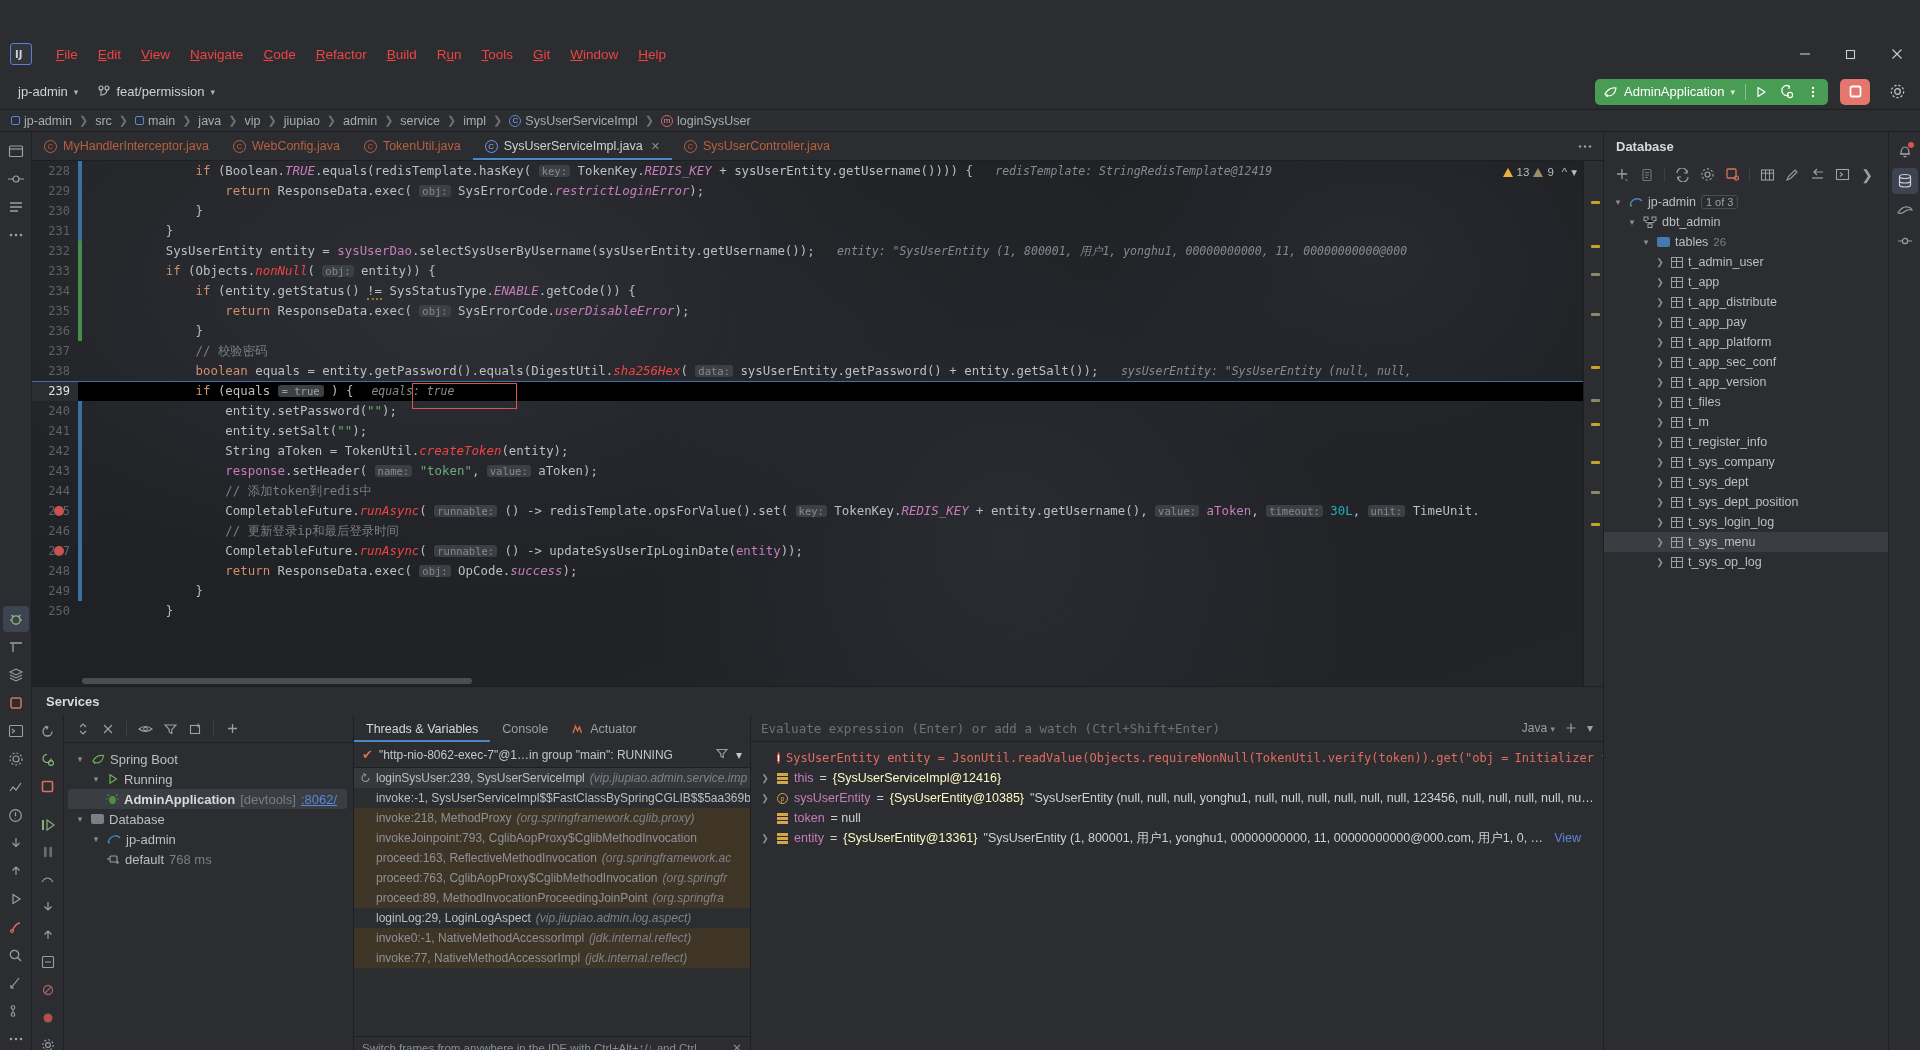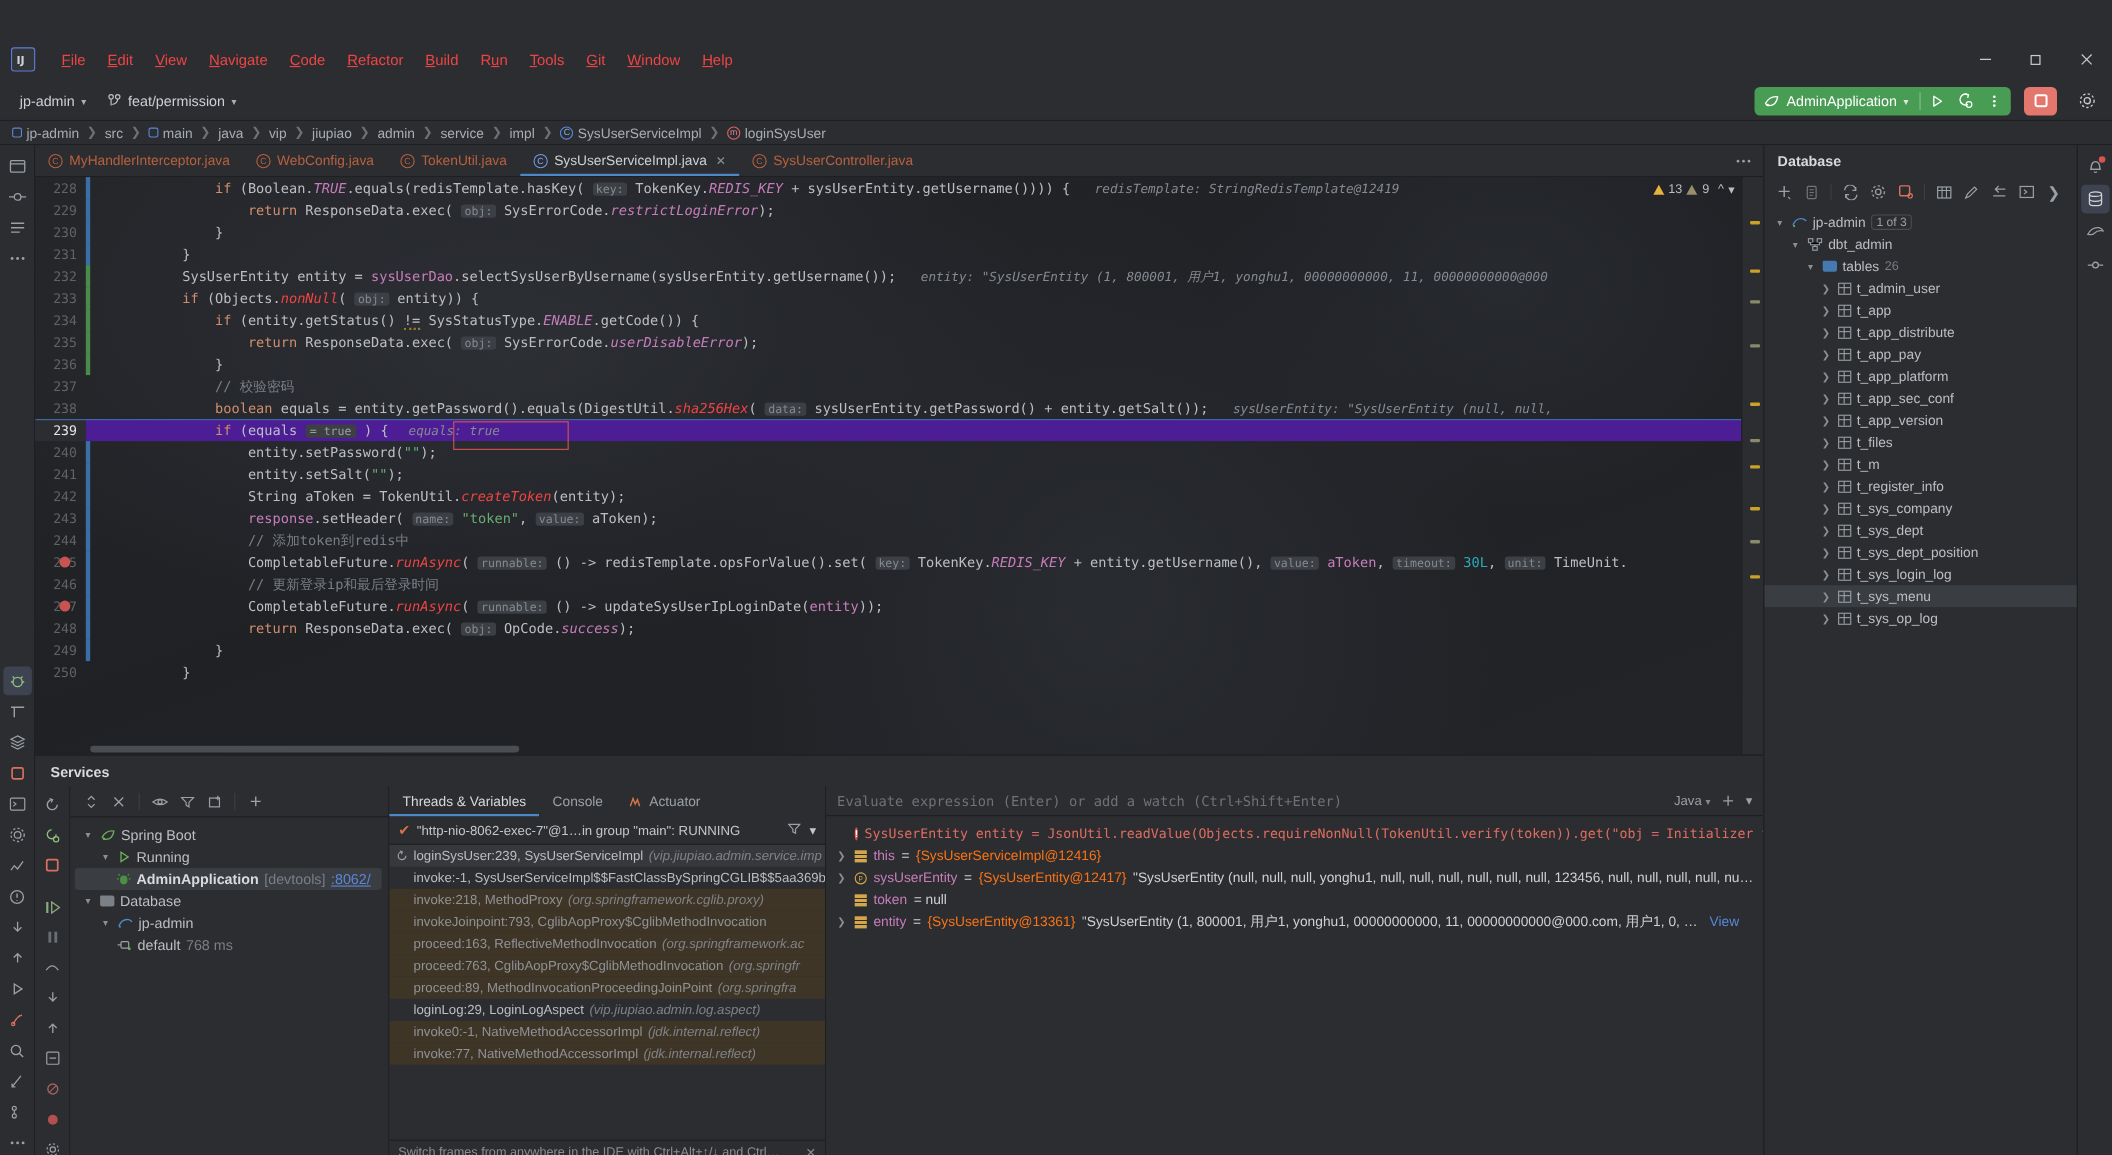--- a/index.html
+++ b/index.html
@@ -96,21 +96,21 @@
       radial-gradient(ellipse 700px 400px at 28% 30%, rgba(72,76,84,.30), transparent 70%),
       radial-gradient(ellipse 500px 520px at 62% 72%, rgba(64,68,76,.28), transparent 72%),
       radial-gradient(ellipse 380px 300px at 85% 18%, rgba(58,62,70,.30), transparent 70%),
       linear-gradient(160deg,#24262a 0%,#1f2125 45%,#222428 100%);
   }
   .code {
     position:relative; height:100%; font-family:"DejaVu Sans Mono", monospace;
     font-size:12.4px; line-height:20px; white-space:pre; overflow:hidden;
   }
   .crow { position:relative; height:20px; display:flex; align-items:center; }
-  .crow.sel { background:#4c1d95; }
+  .crow.sel { background:#000000; }
   .crow.sel::after { content:""; position:absolute; left:0; right:0; top:0; height:1px; background:#3d6fae; }
   .gut { width:46px; text-align:right; padding-right:8px; color:#606366; flex:none; font-size:12px;
          position:relative; }
   .crow.sel .gut { color:#e3e5e8; background:#2b2d30; }
   .mstripe { width:4px; flex:none; height:20px; }
   .ctext { padding-left:24px; flex:1; min-width:0; overflow:hidden; }
 
   .kw { color:#cf8e6d; }
   .st { color:#6aab73; }
   .fld { color:#c77dbb; }
@@ -185,21 +185,21 @@
   .varlist { flex:1; padding:6px 0; font-size:12.5px; overflow:hidden; }
   .vrow { height:20px; display:flex; align-items:center; gap:6px; padding:0 8px; white-space:nowrap; overflow:hidden; }
   .vico { width:11px; height:11px; flex:none; display:inline-block; }
   .ico-field { background:linear-gradient(to bottom,#d6a74a 0 3px, transparent 3px 4px, #d6a74a 4px 7px, transparent 7px 8px, #d6a74a 8px 11px); }
   .ico-param { border:1.6px solid #d6a74a; border-radius:50%; color:#d6a74a; font-size:7px;
                display:flex; align-items:center; justify-content:center; }
   .ico-bool { background:#4a88c7; color:#fff; font-size:7px; display:flex; align-items:center; justify-content:center; border-radius:1px; }
   .err-ico { width:12px; height:12px; border-radius:50%; background:#d9534f; color:#fff; font-size:9px;
              display:flex; align-items:center; justify-content:center; font-weight:bold; }
   .vname { color:#c77dbb; }
-  .vref { color:#f97316;text-align:right; }
+  .vref { color:#fef9c3;text-align:right; }
   .vval { color:#cdd0d4; }
   .errtext { color:#e06c60; font-family:"DejaVu Sans Mono", monospace; font-size:12px; }
   .viewlink { color:#5b87d8; margin-left:auto; padding-right:14px; }
   .hbar { height:8px; background:#2b2d30; display:flex; align-items:center; padding:0 10px; flex:none;}
   .hbar > div { height:5px; background:#4a4d51; border-radius:3px; width:55%; }
 
   
   .dbpanel { width:285px; background:#2b2d30; display:flex; flex-direction:column; flex:none;
              border-left:1px solid #1e1f22; }
   .db-head { height:29px; display:flex; align-items:center; padding:0 12px; font-size:13px;
@@ -856,21 +856,21 @@
                   <span class="vico ico-field"></span>
                   <span class="vname">this</span>
                   <span class="vval">=</span>
                   <span class="vref">{SysUserServiceImpl@12416}</span>
                 </div>
                 <div class="vrow">
                   <span style="width: 12px; color: rgb(139, 143, 148); font-size: 9px; flex: 0 0 auto; text-align: center;">❯</span>
                   <span class="vico ico-param">p</span>
                   <span class="vname">sysUserEntity</span>
                   <span class="vval">=</span>
-                  <span class="vref">{SysUserEntity@12417}</span>
+                  <span class="vref">{SysUserEntity@10385}</span>
                   <span class="vval" style="overflow: hidden; text-overflow: ellipsis;">"SysUserEntity (null, null, null, yonghu1, null, null, null, null, null, null, 123456, null, null, null, null, null, null, null, null, null, null)"</span>
                 </div>
                 <div class="vrow">
                   <span style="width: 12px; color: rgb(139, 143, 148); font-size: 9px; flex: 0 0 auto; text-align: center;"></span>
                   <span class="vico ico-field"></span>
                   <span class="vname">token</span>
                   <span class="vval" style="overflow: hidden; text-overflow: ellipsis;">= null</span>
                 </div>
                 <div class="vrow">
                   <span style="width: 12px; color: rgb(139, 143, 148); font-size: 9px; flex: 0 0 auto; text-align: center;">❯</span>

